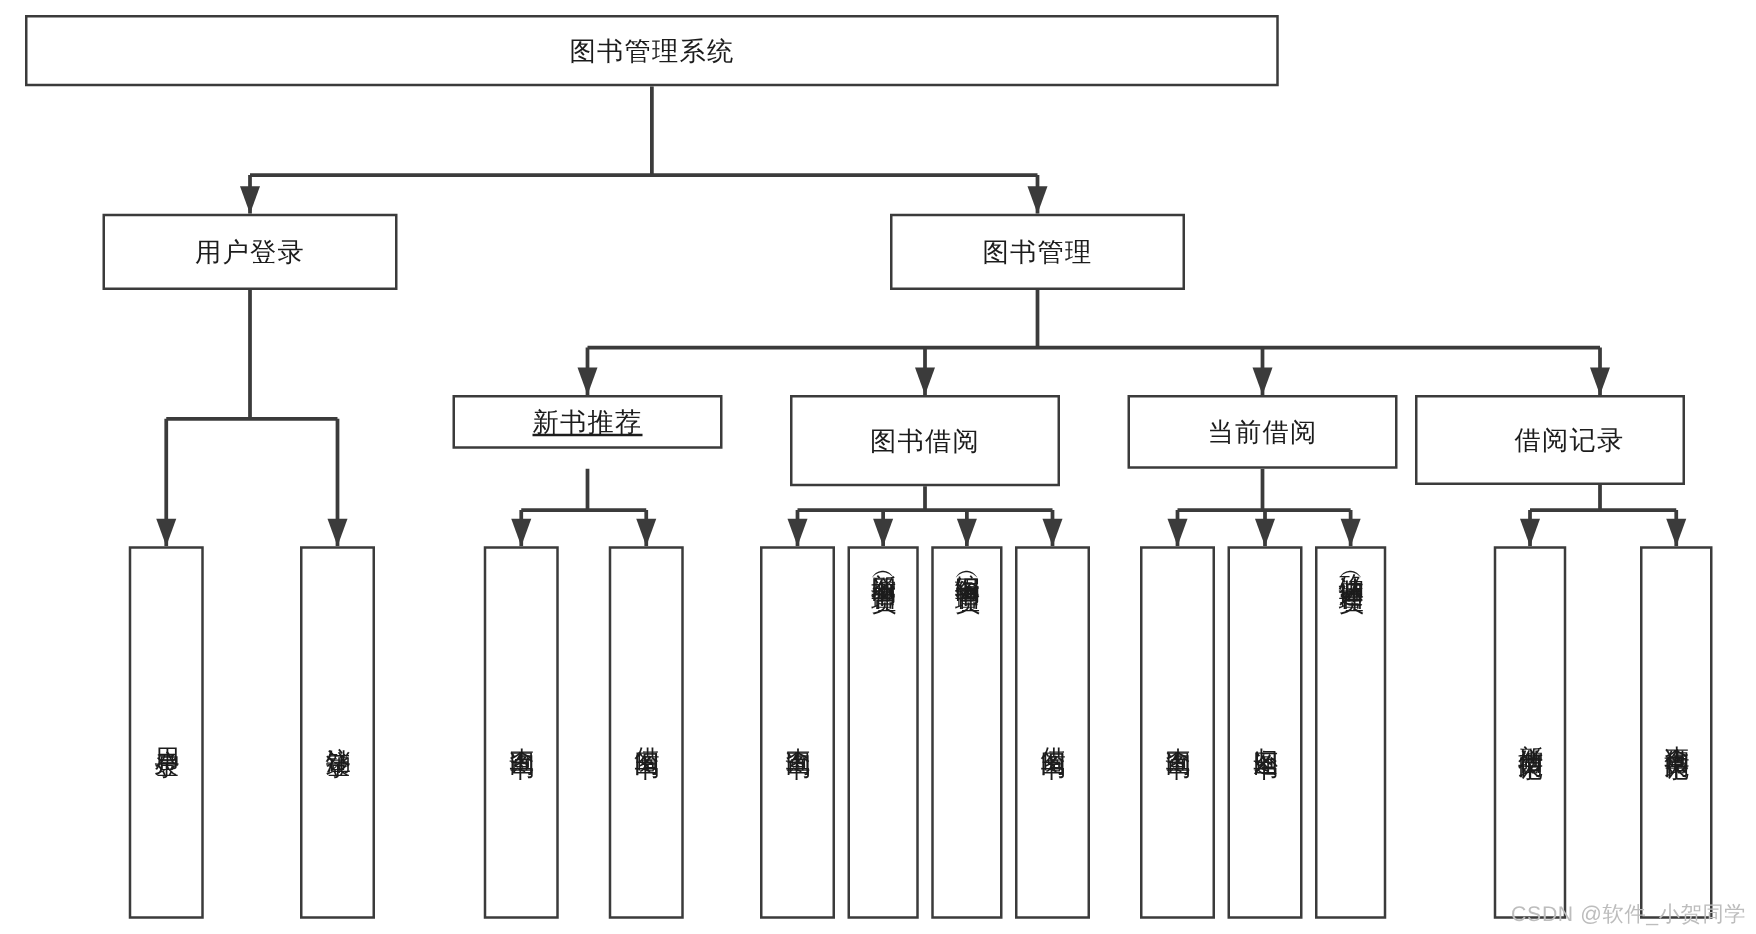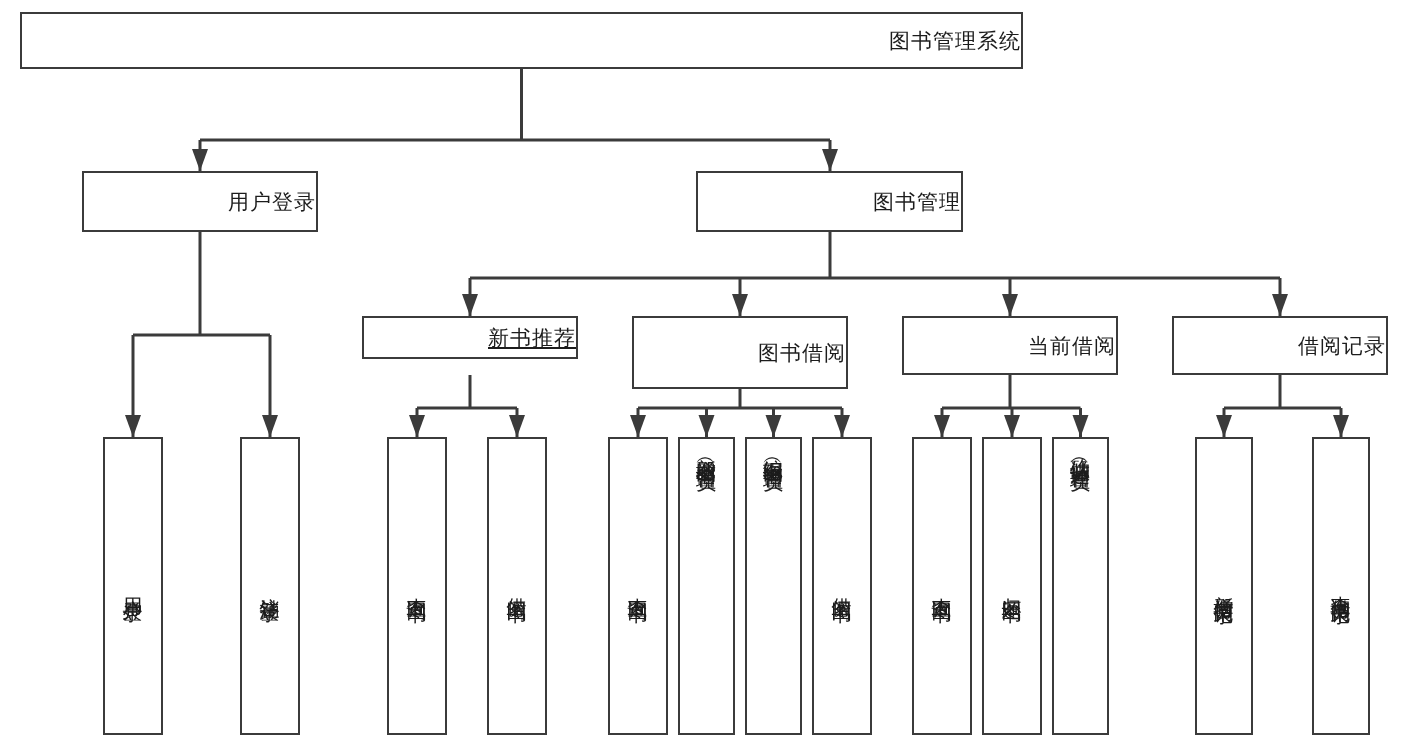--- a/index.html
+++ b/index.html
@@ -25,21 +25,21 @@
     height: 747px;
   }
   .node {
     position: absolute;
     box-sizing: border-box;
     border: 2px solid #3b3b3b;
     background: #ffffff;
     color: #1c1c1c;
     display: flex;
     align-items: center;
-    justify-content: flex-end;
+    justify-content: center;
     overflow: hidden;
   }
   .node.horizontal {
     font-size: 21px;
     letter-spacing: 1px;
   }
   .node.vertical {
     writing-mode: vertical-rl;
     text-orientation: upright;
     font-size: 20px;
@@ -125,33 +125,33 @@
       <line x1="1341" y1="408" x2="1341" y2="437" stroke="#3b3b3b" stroke-width="3"></line>
       <polygon points="1333,415 1349,415 1341,437" fill="#3b3b3b"></polygon>
     </svg>
   <div id="nodes">
       <div class="node horizontal" style="left: 20px; top: 12px; width: 1003px; height: 57px;">
         <span class="node-label">图书管理系统</span>
       </div>
       <div class="node horizontal" style="left: 82px; top: 171px; width: 236px; height: 61px;">
         <span class="node-label">用户登录</span>
       </div>
-      <div class="node horizontal" style="left: 696px; top: 171px; width: 267px; height: 61px; font-family: Liberation Serif, serif;">
+      <div class="node horizontal" style="left: 712px; top: 171px; width: 236px; height: 61px; font-family: Liberation Serif, serif;">
         <span class="node-label">图书管理</span>
       </div>
       <div class="node horizontal" style="left: 362px; top: 316px; width: 216px; height: 43px; text-decoration: underline;">
         <span class="node-label">新书推荐</span>
       </div>
       <div class="node horizontal" style="left: 632px; top: 316px; width: 216px; height: 73px;">
         <span class="node-label">图书借阅</span>
       </div>
       <div class="node horizontal" style="left: 902px; top: 316px; width: 216px; height: 59px; font-family: Liberation Mono, monospace;">
         <span class="node-label">当前借阅</span>
       </div>
-      <div class="node horizontal" style="left: 1172px; top: 316px; width: 216px; height: 59px; padding-left: 31px;">
+      <div class="node horizontal" style="left: 1132px; top: 316px; width: 216px; height: 72px; padding-left: 31px;">
         <span class="node-label">借阅记录</span>
       </div>
       <div class="node vertical centered" style="left: 103px; top: 437px; width: 60px; height: 298px;">
         <span class="node-label">用户登录</span>
       </div>
       <div class="node vertical centered" style="left: 240px; top: 437px; width: 60px; height: 298px;">
         <span class="node-label">注销登录</span>
       </div>
       <div class="node vertical centered" style="left: 387px; top: 437px; width: 60px; height: 298px;">
         <span class="node-label">查询图书</span>
@@ -180,13 +180,14 @@
       <div class="node vertical" style="left: 1052px; top: 437px; width: 57px; height: 298px;">
         <span class="node-label">确认归还（管理员）</span>
       </div>
       <div class="node vertical centered" style="left: 1195px; top: 437px; width: 58px; height: 298px;">
         <span class="node-label">新增借阅记录</span>
       </div>
       <div class="node vertical centered" style="left: 1312px; top: 437px; width: 58px; height: 298px;">
         <span class="node-label">查询借阅记录</span>
       </div>
     </div>
+  <div id="watermark">CSDN @软件_小贺同学</div>
 </div>
 
 </body></html>

